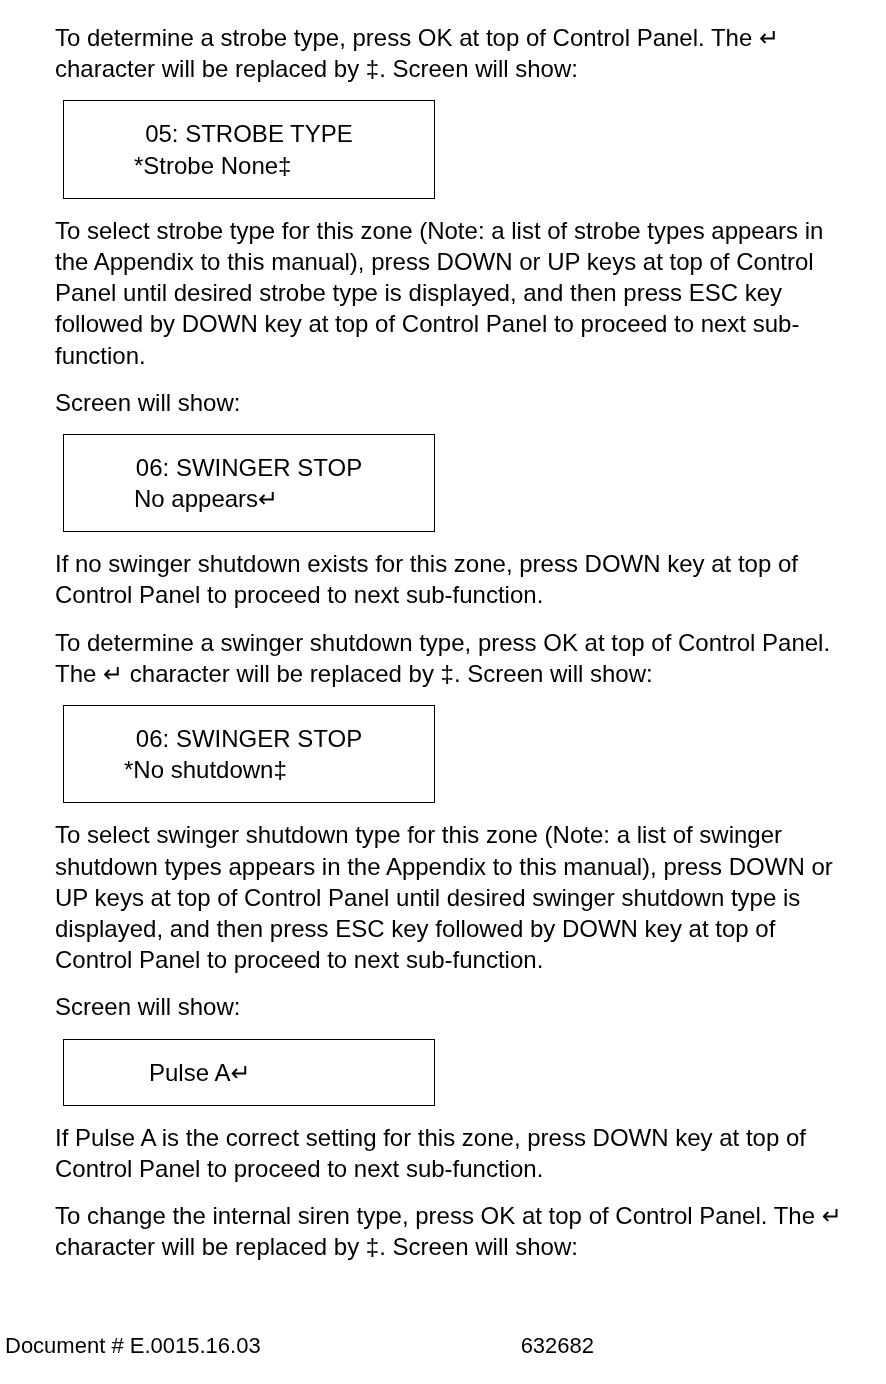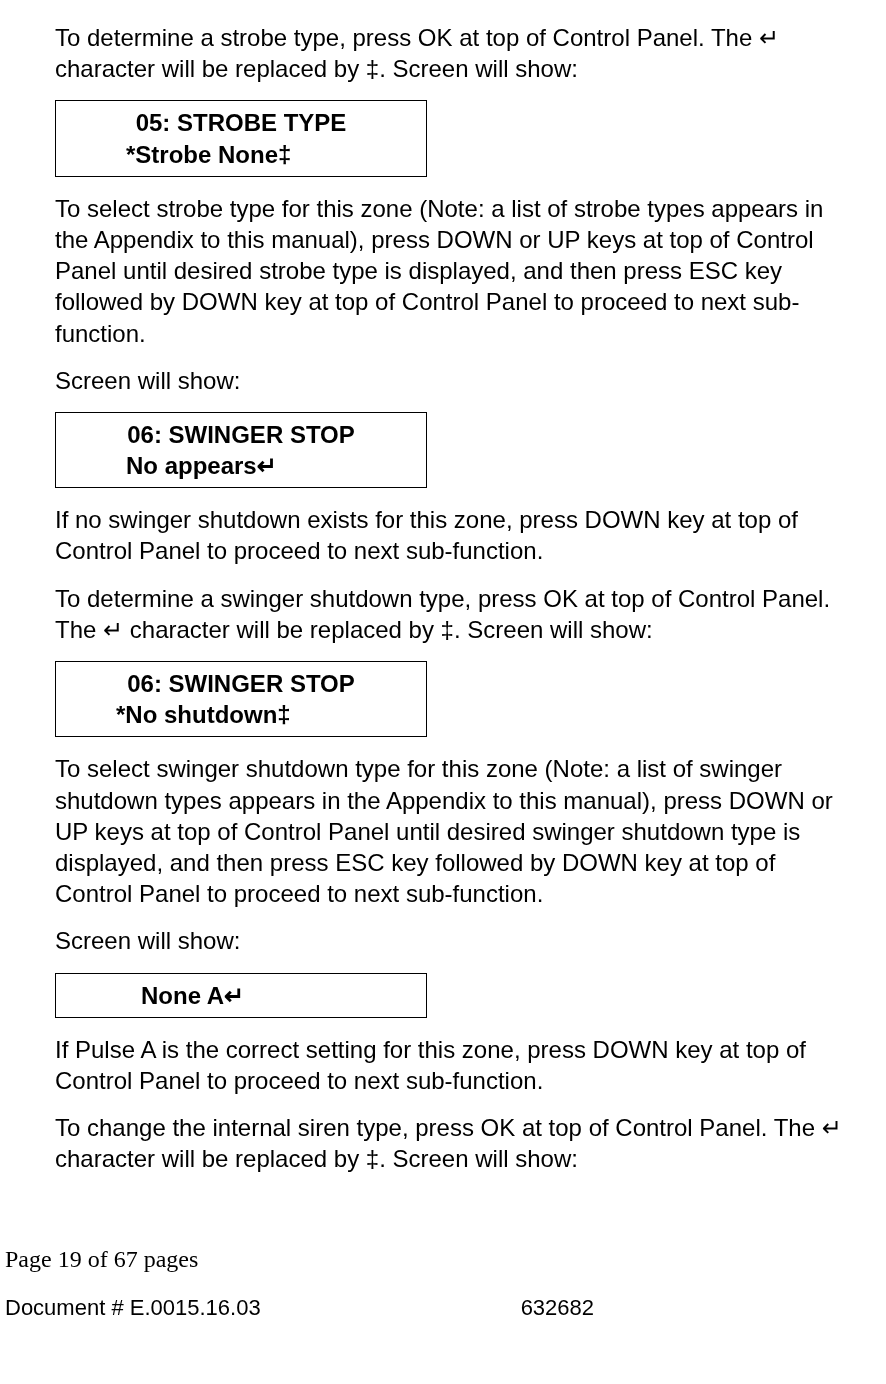--- a/index.html
+++ b/index.html
@@ -12,23 +12,22 @@
       padding: 10px 30px 20px 55px;
       width: 886px;
       box-sizing: border-box;
     }
     .para {
       margin: 12px 0 16px 0;
     }
     .screen-box {
       border: 1px solid #000;
       width: 370px;
-      margin: 10px 0 16px 0;
-      padding: 6px 0;
-      font-weight: bold;
+      margin: 10px 0 16px 8px;
+      padding: 17px 0;
     }
     .screen-line {
       font-family: Arial, Helvetica, sans-serif;
       font-size: 24px;
       text-align: center;
     }
     .screen-line-sub {
       font-family: Arial, Helvetica, sans-serif;
       font-size: 24px;
       display: flex;
@@ -105,29 +104,28 @@
 
 <div class="para">
   <span class="underline">To select swinger shutdown type for this zone</span><span> (</span><span class="underline">Note</span><span>: a list of swinger shutdown types appears in the Appendix to this manual), press DOWN or UP keys at top of Control Panel until desired swinger shutdown type is displayed, and then press ESC key followed by DOWN key at top of Control Panel to proceed to next sub-function.</span>
 </div>
 
 <div class="para">Screen will show:</div>
 
 <div class="screen-box">
   <div class="screen-line-sub">
     <div class="screen-sub-inner" style="width:200px;">
-      <span>None A</span>
+      <span>Pulse A</span>
       <span>↵</span>
     </div>
   </div>
 </div>
 
 <div class="para">If Pulse A is the correct setting for this zone, press DOWN key at top of Control Panel to proceed to next sub-function.</div>
 
 <div class="para">To change the internal siren type, press OK at top of Control Panel. The ↵ character will be replaced by ‡. Screen will show:</div>
 
 <div class="footer">
-  <div class="page-num">Page 19 of  67 pages</div>
   <div class="doc-line">
     <span class="doc-num">Document # E.0015.16.03</span>
     <span>632682</span>
   </div>
 </div>
 
 </body></html>

